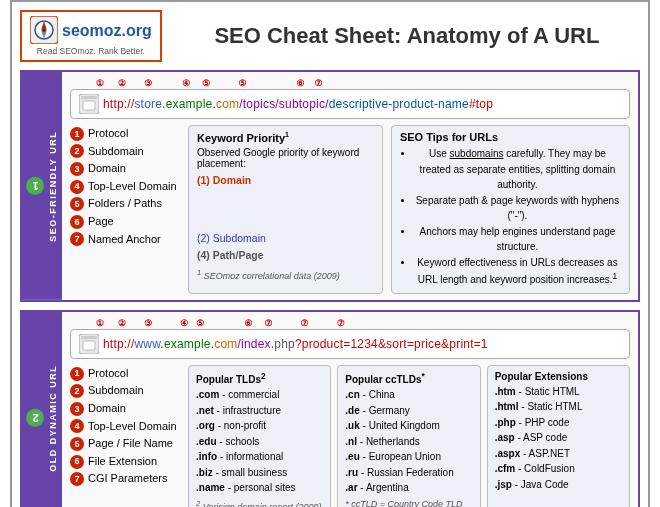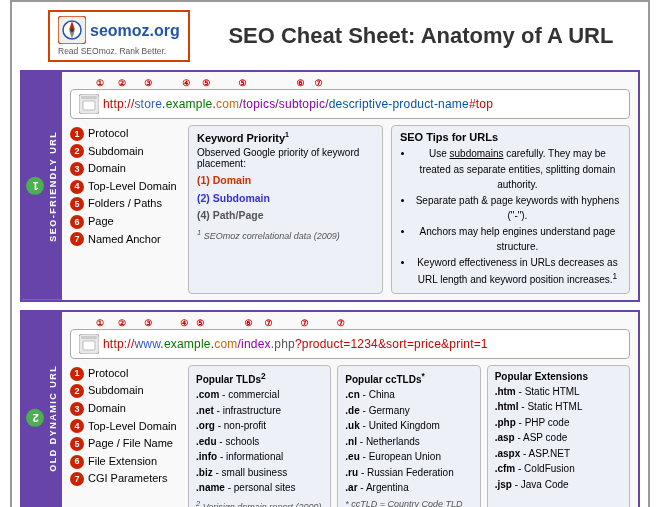--- a/index.html
+++ b/index.html
@@ -21,25 +21,24 @@
     
     .header {
       display: flex;
       align-items: center;
       margin-bottom: 8px;
       gap: 12px;
     }
     .logo-box {
       display: flex;
       flex-direction: column;
-      align-items: flex-start;
+      align-items: center;
       border: 2px solid #d44000;
       padding: 4px 8px;
       min-width: 110px;
-      margin-left: 28px;
     }
     .logo-icon {
       width: 28px;
       height: 28px;
       margin-bottom: 2px;
     }
     .logo-row {
       display: flex;
       align-items: center;
       gap: 4px;
@@ -127,21 +126,21 @@
       list-style: disc;
       padding-left: 14px;
       line-height: 1.55;
       text-align: center;
     }
     .kw-priority .kw-item {
       line-height: 1.7;
       font-size: 10.5px;
     }
     .kw-1 { color: #cc3300; font-weight: bold; }
-    .kw-2 { color: #3333cc; font-weight: bold; }
+    .kw-2 { color: #3333cc; font-weight: normal; margin-top: 40px; }
     .kw-3 { color: #888800; font-weight: bold; }
     .kw-4 { color: #555; font-weight: bold; }
     .footnote {
       font-size: 9px;
       color: #555;
       margin-top: 3px;
       font-style: italic;
     }
     .main-content-row {
       display: flex;

